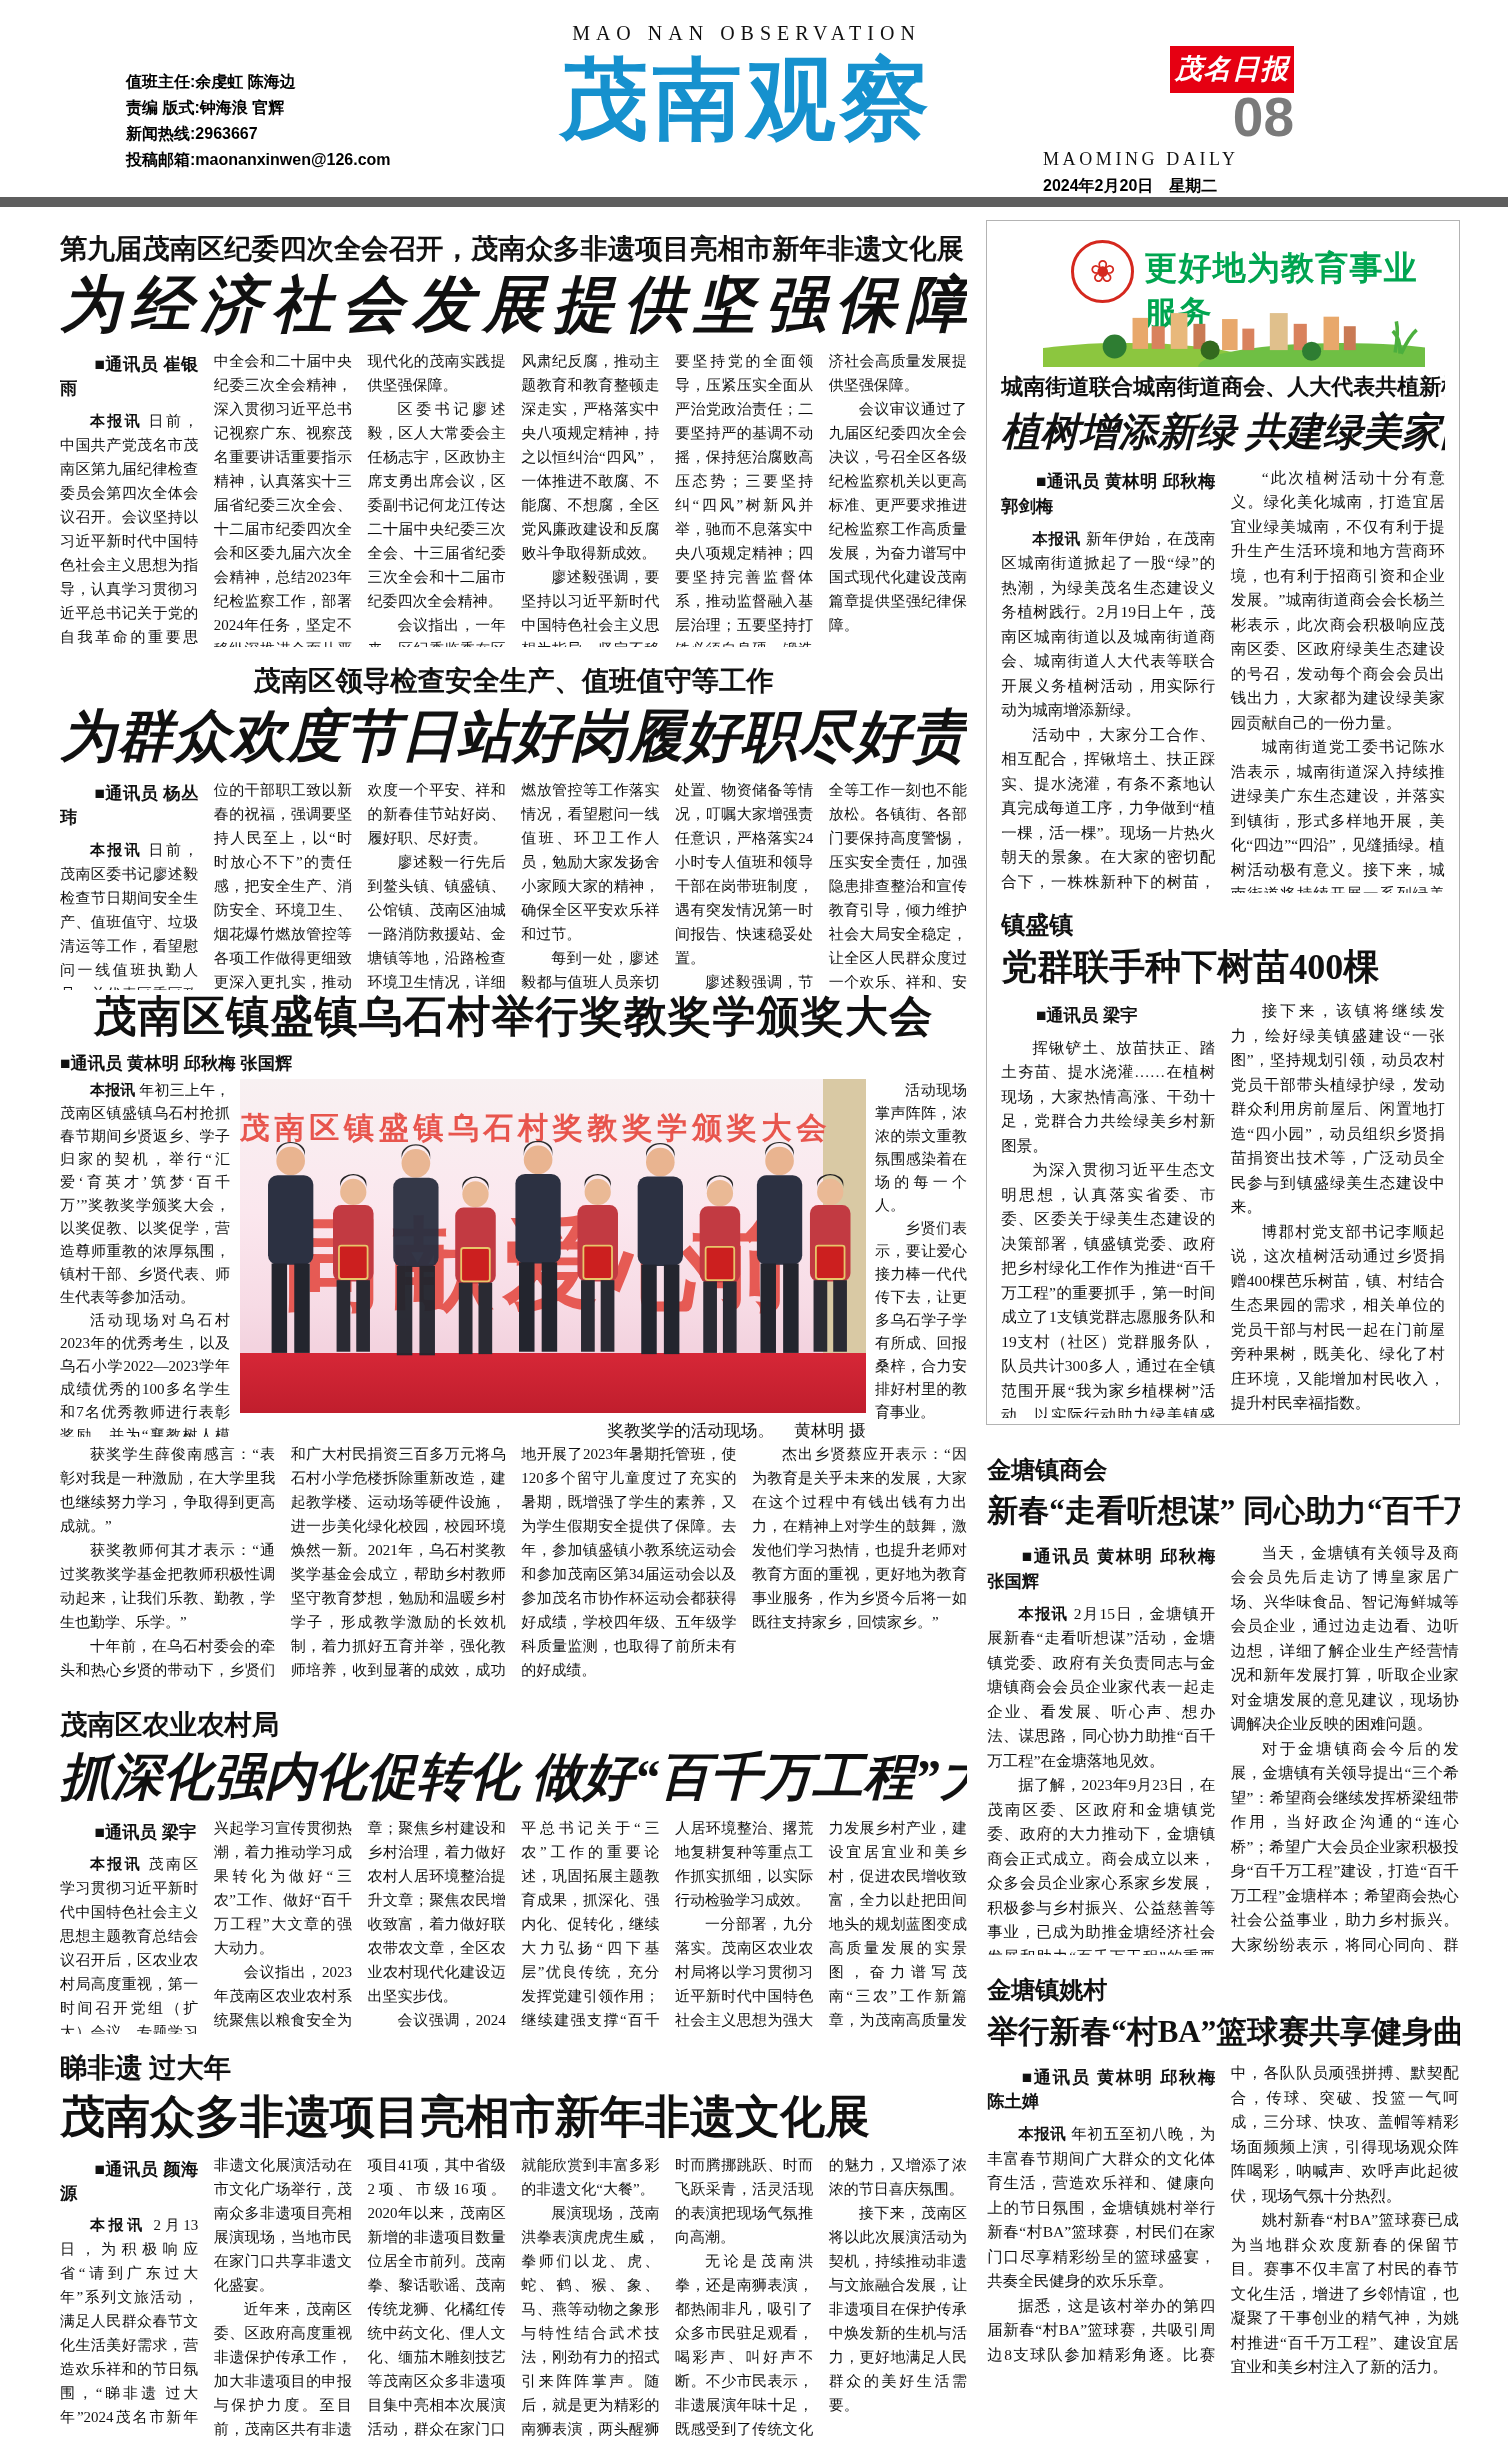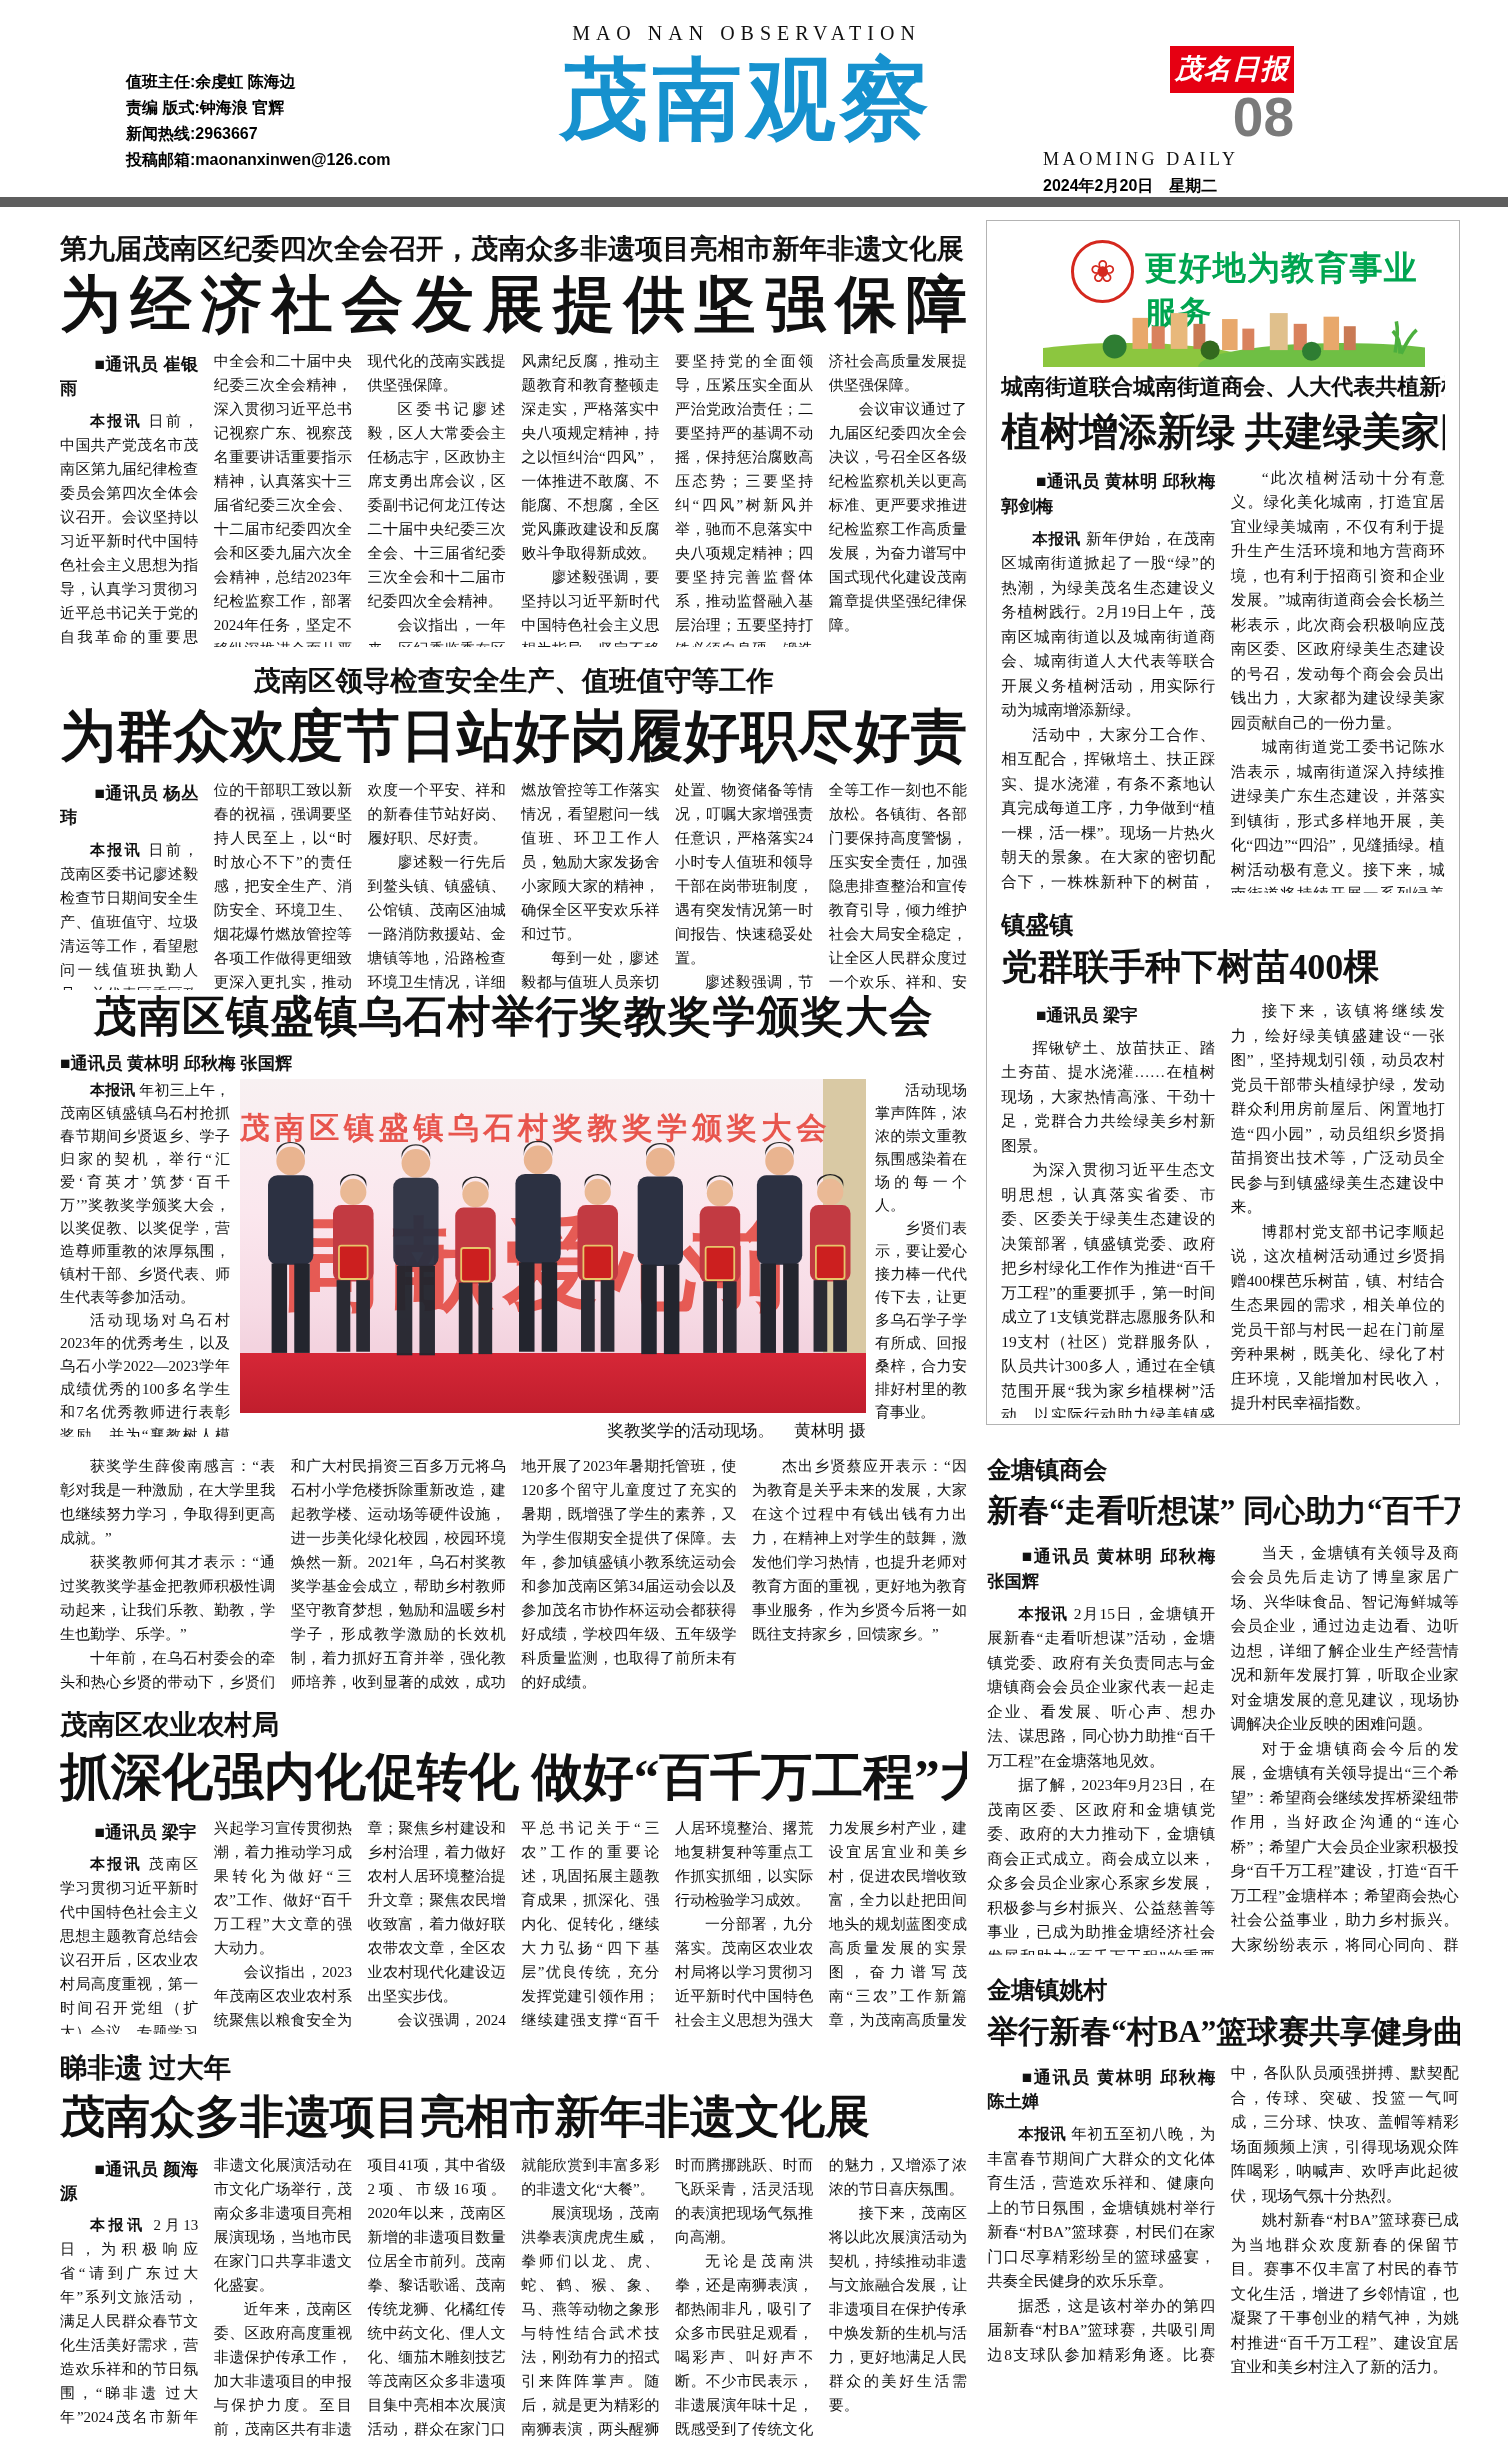--- a/index.html
+++ b/index.html
@@ -30,21 +30,21 @@
   .graybar { position:absolute; left:0; top:197px; width:1508px; height:9.5px; background:#5e5e5e; }
   
   .main-left  { position:absolute; left:60px;  top:220px; width:907px; }
   .main-right { position:absolute; left:986px; top:220px; width:474px; }
   article { display:flex; flex-direction:column; overflow:hidden; }
   .h-a1{height:427px;} .h-a2{height:343px;} .h-a3{height:701px;}
   .h-a4{height:343px;} .h-a5{height:412px;}
   .eyebrow { font-weight:bold; }
   .a1-eyebrow { font-size:27.4px; padding:10.7px 0 3.6px; }
   .big-title { font-weight:900; white-space:nowrap; }
-  .spread { text-align:justify; text-align-last:justify; }
+  .spread { text-align:justify; text-align-last:justify;font-style:italic; }
   .a1-title { font-size:61px; line-height:70px; }
   .a2-eyebrow { font-size:27.4px; text-align:center; padding:15.5px 0 4.8px; }
   .a2-title { font-size:56px; line-height:66px; }
   .byline { font-family:"Liberation Sans","DejaVu Sans",sans-serif;
     font-weight:bold; font-size:17.3px; margin:3.6px 0 8.4px; }
   .cols { flex:1 1 auto; overflow:hidden; text-align:justify;
     font-size:15px; line-height:24px; column-gap:15.5px; margin-top:8.4px; }
   .cols p { text-indent:2em; }
   .cols p strong { font-family:"Liberation Sans","DejaVu Sans",sans-serif; }
   .c6 { column-count:6; } .c4 { column-count:4; } .c2 { column-count:2; }
@@ -66,21 +66,21 @@
   .photo .slogan { position:absolute; top:119px; left:42px; font-size:101px; font-weight:900;
     color:#e23a30; opacity:.8; letter-spacing:9.5px; white-space:nowrap; }
   .photo .slogan2 { position:absolute; top:119px; left:453px; font-size:101px; font-weight:900;
     color:#e23a30; opacity:.8; }
   .photo .floor { position:absolute; left:0; bottom:0; width:100%; height:60px;
     background:linear-gradient(180deg,#d62737,#c01e2d); }
   .photo svg.people { position:absolute; left:0; bottom:24px; }
   .caption { margin-top:6px; text-align:right; font-size:16.7px;
     font-family:"Liberation Sans","DejaVu Sans",sans-serif; }
   .caption .credit { margin-left:15.5px; }
-  .a3-bottom { margin-top:17px; flex:1 1 auto; }
+  .a3-bottom { margin-top:5px; flex:1 1 auto; }
   
   .a4-eyebrow { font-size:27.4px; text-align:left; padding:15.5px 0 3.6px; }
   .a4-title { font-size:51px; line-height:62px; }
   .a5-eyebrow { font-size:27.4px; padding:15.5px 0 3.6px; }
   .a5-title { font-size:45px; line-height:56px; }
   
   .green-box { border:1.2px solid #b3b3b3; padding:12px 14.3px 6px; height:1205px;
     display:flex; flex-direction:column; overflow:hidden; }
   .badge { position:relative; height:137px; flex:0 0 auto; }
   .seal { position:absolute; left:70px; top:7.2px; width:63px; height:63px;

